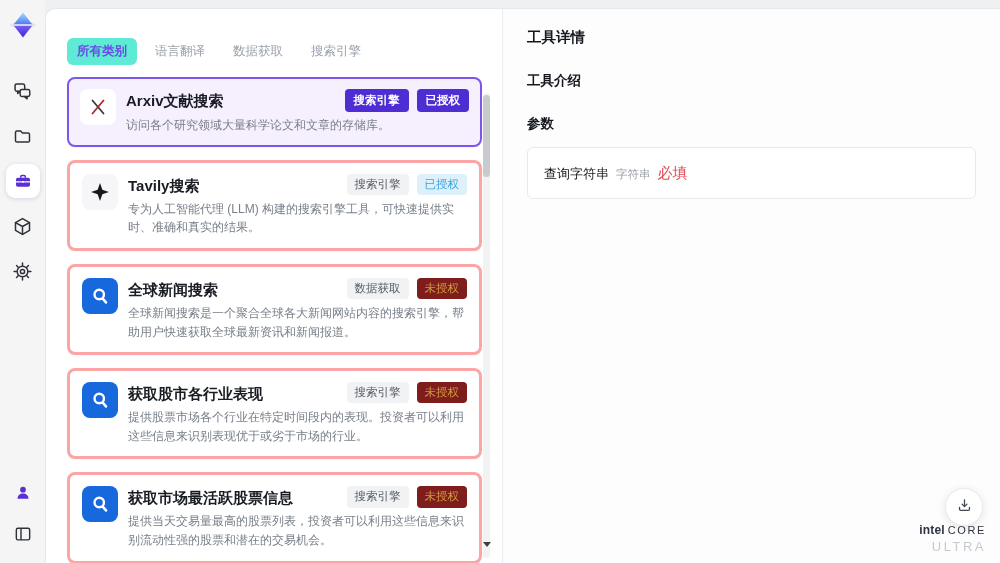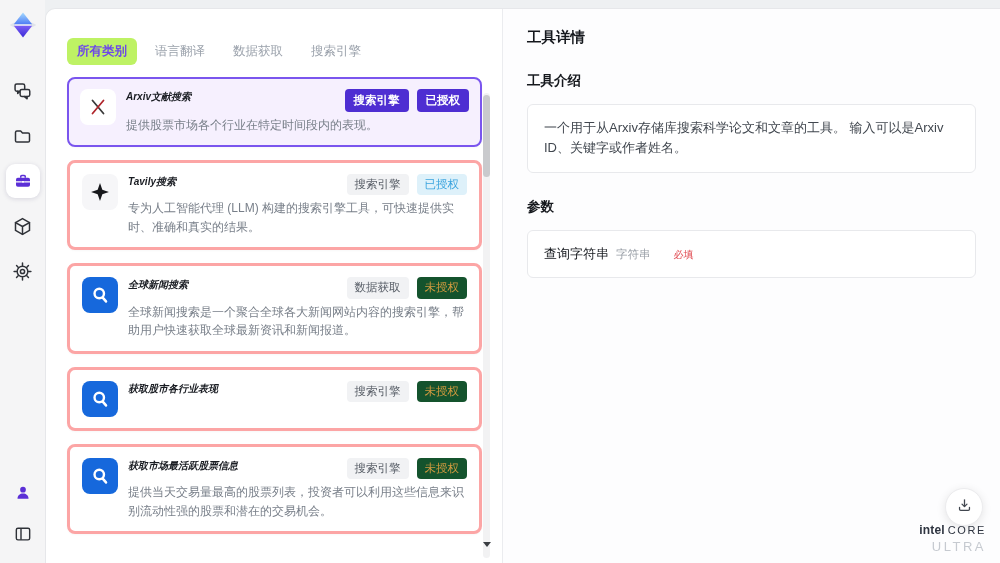--- a/index.html
+++ b/index.html
@@ -20,52 +20,52 @@
   .nav-item svg{display:block;}
   
   .panel{position:absolute;left:45px;top:8px;right:0;bottom:0;background:#ffffff;
     border-top:1px solid #e6e7ea;border-left:1px solid #e6e7ea;border-top-left-radius:10px;
     display:flex;overflow:hidden;}
   
   .list-pane{width:456px;flex:none;position:relative;box-sizing:border-box;padding:16px 24px 0 21px;}
   .page-title{font-size:15px;font-weight:bold;color:#15181d;margin:2px 0 0 2px;}
   .tabs{display:flex;gap:8px;margin-top:13px;align-items:center;}
   .tab{font-size:12.5px;color:#9aa1ab;padding:5px 10px;border-radius:6px;white-space:nowrap;cursor:pointer;}
-  .tab.active{color:#6d49e8;background:#bef264;font-weight:bold;}
+  .tab.active{color:#6d49e8;background:#5eead4;font-weight:bold;}
   .cards{margin-top:12px;display:flex;flex-direction:column;gap:13px;width:415px;}
   .card{position:relative;border:3px solid #fca5a5;border-radius:8px;background:#fff;
     padding:11px 12px;display:flex;gap:10px;box-shadow:0 1px 2px rgba(16,18,22,.03);box-sizing:border-box;cursor:pointer;}
   .card.selected{border:2px solid #7a55ee;background:#f6f0fe;padding:10px 11px;}
   .tile{width:36px;height:36px;border-radius:8px;background:#f6f6f8;flex:none;
     display:flex;align-items:center;justify-content:center;overflow:hidden;}
   .tile.blue{background:#1668dc;}
   .card.selected .tile{background:#ffffff;}
   .card-content{flex:1;min-width:0;}
   .card-head{display:flex;justify-content:space-between;align-items:flex-start;}
-  .tool-name{font-size:10px;font-weight:bold;color:#191c22;line-height:1.4;padding-top:1px;font-style:italic;}
+  .tool-name{font-size:15px;font-weight:bold;color:#191c22;line-height:1.4;padding-top:1px;}
   .badges{display:flex;gap:8px;flex:none;margin-left:8px;}
   .badge{font-size:11.5px;padding:2px 8px;border-radius:4px;line-height:1.5;white-space:nowrap;}
   .badge.cat{background:#f1f2f4;color:#575d66;}
   .badge.auth.yes{background:#def1fa;color:#3ba4de;}
-  .badge.auth.no{background:#14532d;color:#d19a3f;}
+  .badge.auth.no{background:#7f1d1d;color:#d19a3f;}
   .card.selected .badge{background:#4e2ed2;color:#fff;font-weight:bold;padding:3px 9px;}
   .tool-desc{font-size:12px;color:#787f89;line-height:1.55;margin-top:4px;}
   .scrollbar{position:absolute;right:12px;top:84px;bottom:5px;width:7px;background:#f2f2f3;border-radius:4px;}
   .scroll-thumb{position:absolute;top:2px;left:0;width:7px;height:82px;background:#c9cacd;border-radius:4px;}
   .scroll-caret{position:absolute;right:11px;bottom:16px;width:0;height:0;
     border-left:4px solid transparent;border-right:4px solid transparent;border-top:5px solid #3a3d42;}
   
   .detail-pane{flex:1;border-left:1px solid #ebecef;background:#fdfdfe;box-sizing:border-box;padding:16px 24px;}
   .detail-title{font-size:14.5px;font-weight:bold;color:#15181d;margin-top:3px;}
   .section-title{font-size:13.5px;font-weight:bold;color:#15181d;margin-top:25px;}
   .box{margin-top:13px;border:1px solid #e8e9ec;border-radius:6px;background:#fff;
     padding:13px 16px;font-size:13px;color:#41474f;line-height:1.6;}
   .param-name{font-weight:normal;color:#15181d;font-size:13px;}
   .param-type{font-size:11.5px;color:#9aa0a8;margin-left:7px;}
-  .param-required{font-size:10px;color:#e0484f;margin-left:23px;}
+  .param-required{font-size:15px;color:#e0484f;margin-left:7px;}
   .param-desc{margin-top:9px;font-size:13px;color:#41474f;}
   
   .fab{position:absolute;right:17px;bottom:37px;width:38px;height:38px;border-radius:50%;
     background:#fff;border:1px solid #ececee;box-shadow:0 2px 10px rgba(0,0,0,.10);
     display:flex;align-items:center;justify-content:center;z-index:6;cursor:pointer;padding:0;}
   .intel{position:absolute;right:14px;bottom:9px;text-align:right;z-index:6;color:#2e3440;}
   .intel-line{font-size:12px;line-height:1.1;text-align:center;}
   .intel-brand{font-weight:bold;letter-spacing:.2px;}
   .intel-core{font-size:11px;letter-spacing:1.6px;margin-left:3px;text-transform:uppercase;font-weight:400;}
   .intel-sub{font-size:13px;color:#c6cad0;letter-spacing:2.5px;margin-top:2px;text-transform:uppercase;}
@@ -178,21 +178,21 @@
             </svg>
           </div>
     <div class="card-content">
       <div class="card-head">
         <div class="tool-name">Arxiv文献搜索</div>
         <div class="badges">
           <span class="badge cat">搜索引擎</span>
           <span class="badge auth yes">已授权</span>
         </div>
       </div>
-      <div class="tool-desc">提供股票市场各个行业在特定时间段内的表现。</div>
+      <div class="tool-desc">访问各个研究领域大量科学论文和文章的存储库。</div>
     </div>
   </div>
         <div class="card">
     <div class="tile">
             <svg width="22" height="22" viewBox="0 0 32 32">
               <polygon points="16,3 19.4,12.6 29,16 19.4,19.4 16,29 12.6,19.4 3,16 12.6,12.6" fill="#17181c"></polygon>
             </svg>
           </div>
     <div class="card-content">
       <div class="card-head">
@@ -231,20 +231,21 @@
             </svg>
           </div>
     <div class="card-content">
       <div class="card-head">
         <div class="tool-name">获取股市各行业表现</div>
         <div class="badges">
           <span class="badge cat">搜索引擎</span>
           <span class="badge auth no">未授权</span>
         </div>
       </div>
+      <div class="tool-desc">提供股票市场各个行业在特定时间段内的表现。投资者可以利用这些信息来识别表现优于或劣于市场的行业。</div>
     </div>
   </div>
         <div class="card">
     <div class="tile blue">
             <svg width="24" height="24" viewBox="0 0 32 32">
               <circle cx="15" cy="14" r="6.3" fill="none" stroke="#ffffff" stroke-width="3.2"></circle>
               <path d="M19.6 19.6 L24 24.6" stroke="#ffffff" stroke-width="3.4" stroke-linecap="round"></path>
             </svg>
           </div>
     <div class="card-content">
@@ -261,21 +262,20 @@
       </div>
     <div class="scrollbar">
       <div class="scroll-thumb"></div>
     </div>
     <div class="scroll-caret"></div>
   </section>
 
   <section class="detail-pane">
     <h2 class="detail-title">工具详情</h2>
     <h3 class="section-title">工具介绍</h3>
-    <div class="box">一个用于从Arxiv存储库搜索科学论文和文章的工具。 输入可以是Arxiv ID、关键字或作者姓名。</div>
     <h3 class="section-title">参数</h3>
     <div id="params-list">
         <div class="box">
     <div>
       <span class="param-name">查询字符串</span><span class="param-type">字符串</span><span class="param-required">必填</span>
     </div>
   </div>
       </div>
   </section>
 </div>

